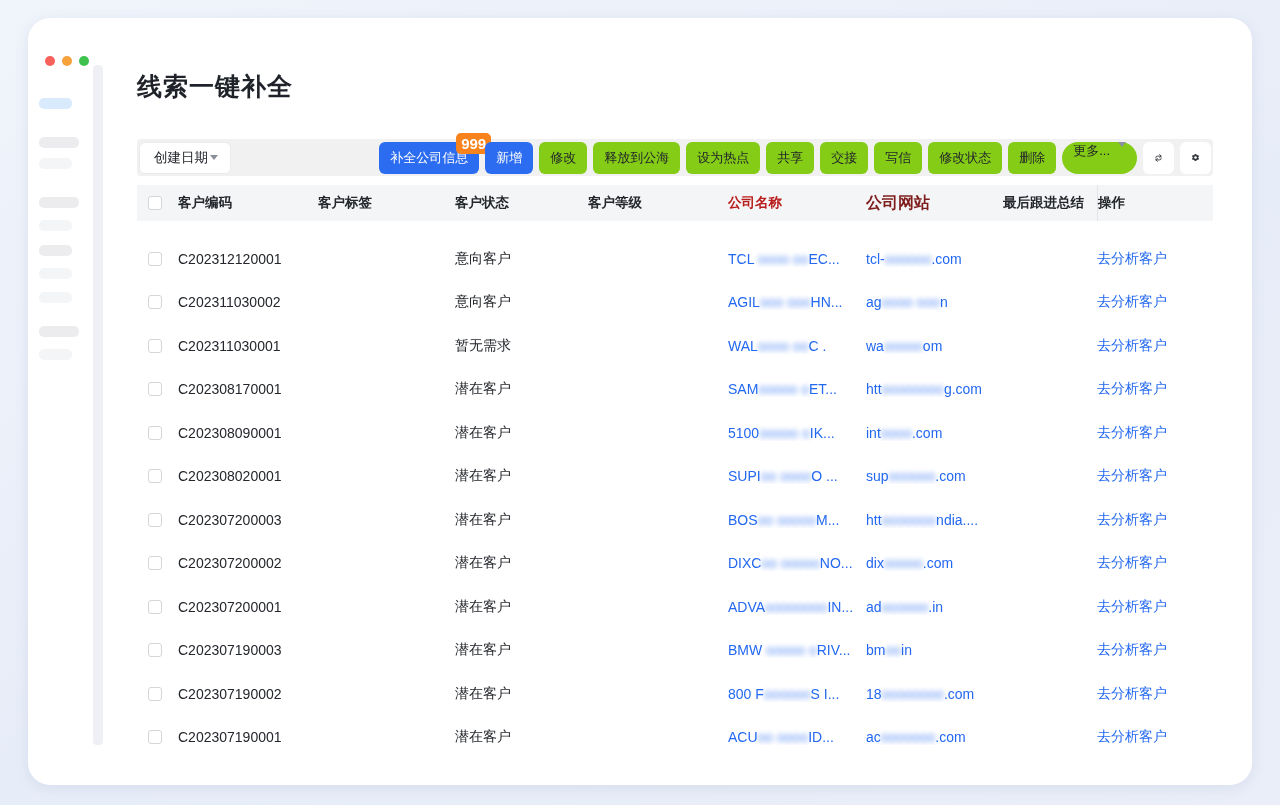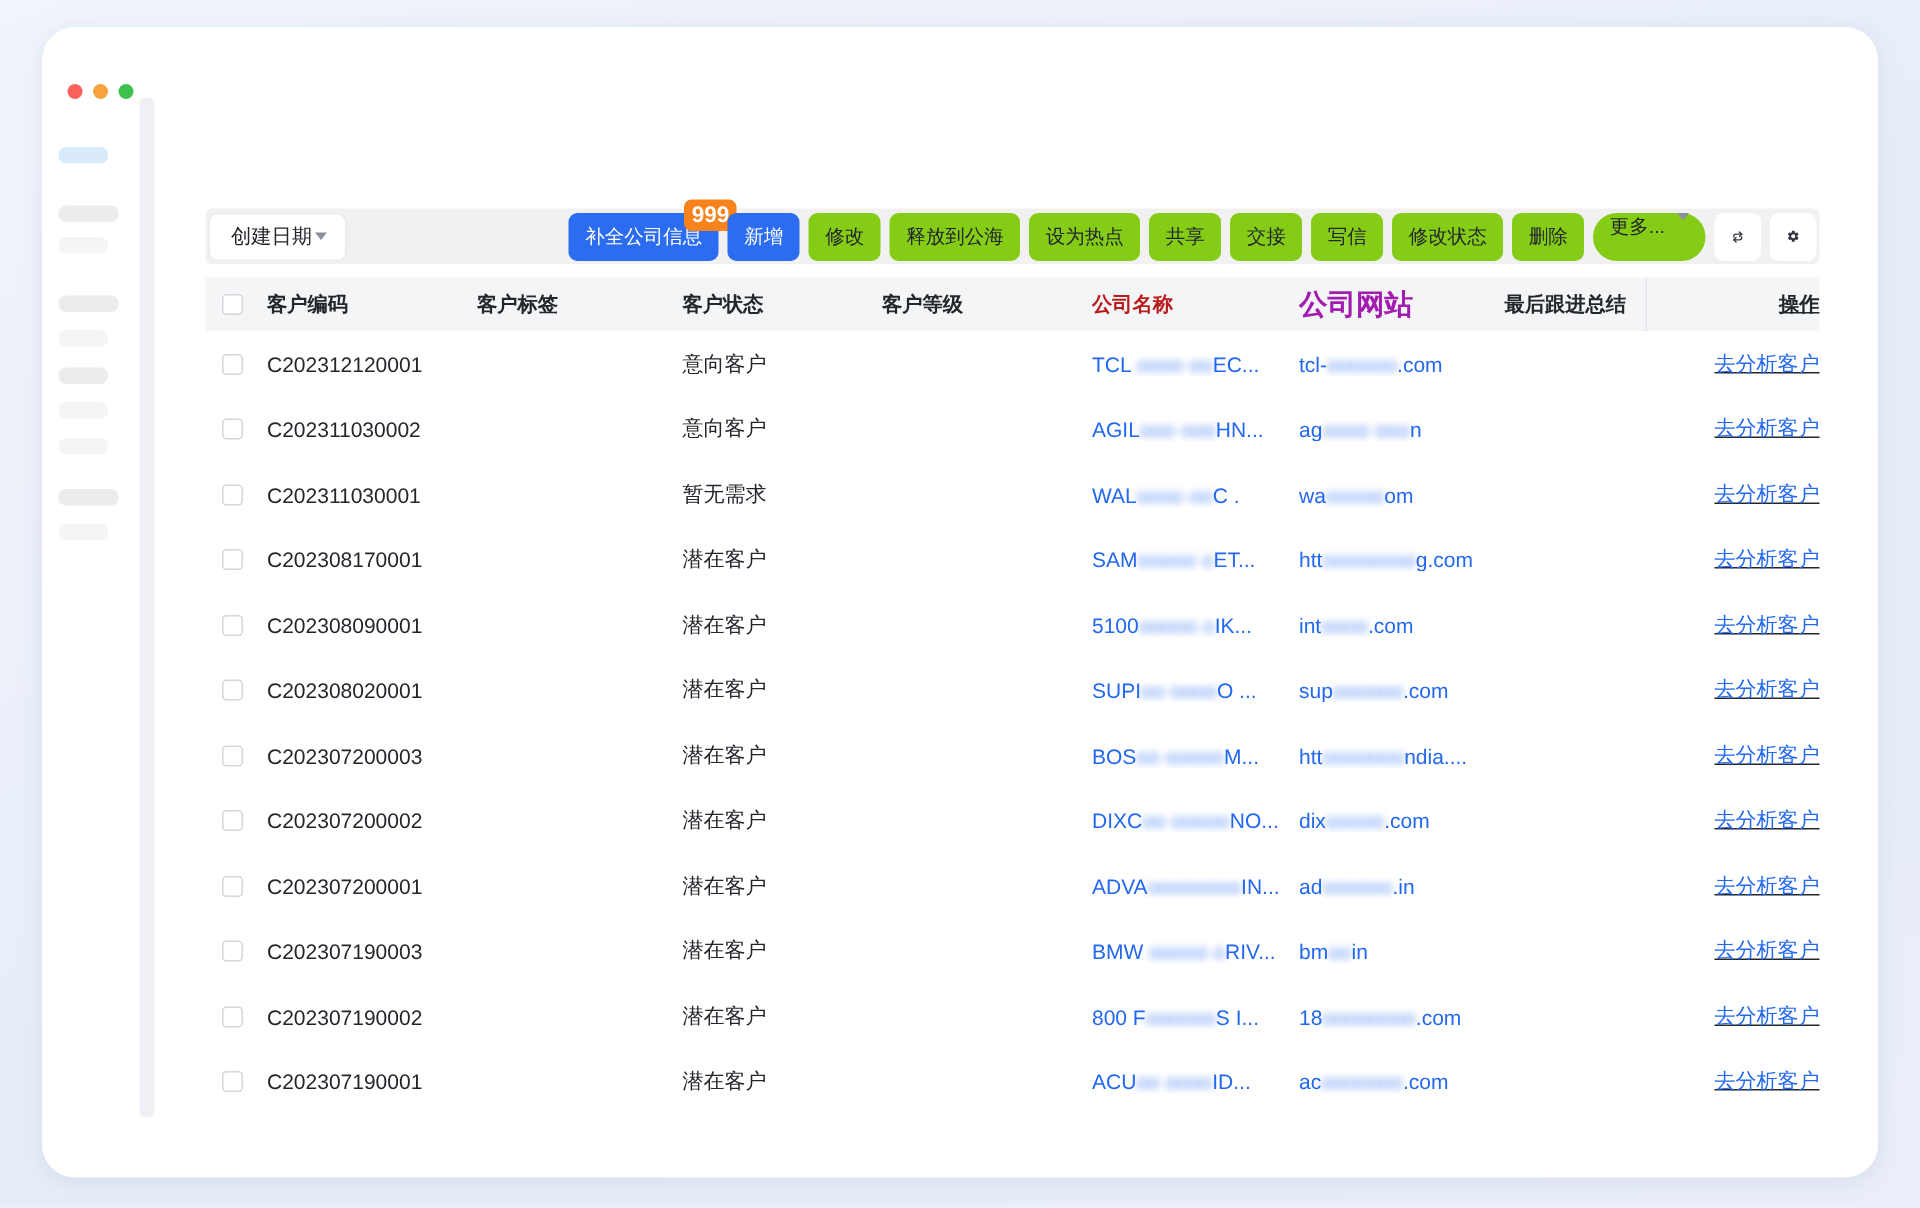--- a/index.html
+++ b/index.html
@@ -42,27 +42,27 @@
     border-radius:5px; }
   .morewrap { display:flex; align-items:flex-start; gap:8px;border-radius:16px; }
   .ibtn { width:31px; display:flex; align-items:center; justify-content:center;
     background:#fff; }
   .ibtn svg { display:block; }
 
   
   .thead { position:absolute; left:0; top:167px; width:1076px; height:36px;
     background:#f4f5f6; display:flex; align-items:center; font-size:13.5px;
     font-weight:700; color:#23262b; }
-  .tbody { position:absolute; left:0; top:203px; width:1076px; }
+  .tbody { position:absolute; left:0; top:219px; width:1076px; }
   .tr { display:flex; align-items:center; height:43.5px; font-size:14px; color:#23262b;
     background:#fff; }
   .c0{width:41px;display:flex;align-items:center;padding-left:11px;}
   .c1{width:140px;} .c2{width:137px;} .c3{width:133px;} .c4{width:140px;}
   .c5{width:138px;} .c6{width:137px;} .c7{width:94px;}
-  .c8{width:116px;text-align:right;text-decoration:underline;}
+  .c8{width:116px;text-align:left;}
   .thead .c8 { border-left:1px solid #e3e4e7; height:36px; line-height:36px; }
   .cb { width:14px; height:14px; background:#fff; border:1px solid #d4d6d9;
     border-radius:3px; cursor:pointer; }
   .link { color:#2368f0; text-decoration:none; cursor:pointer;margin-top:17px; }
   .c5,.c6 { color:#2368f0; overflow:hidden; white-space:nowrap; }
   .c6 { font-size:14px; }
   .blur { filter:blur(2.6px); opacity:.7; }
 </style>
 </head>
 <body>
@@ -84,20 +84,21 @@
     <div class="sk" style="width:33px;background:#ececee;margin-top:14px;"></div>
     <div class="sk" style="width:33px;background:#f4f5f7;margin-top:12px;"></div>
     <div class="sk" style="width:33px;background:#f4f5f7;margin-top:13px;"></div>
     <div class="sk" style="width:40px;background:#ececee;margin-top:23px;"></div>
     <div class="sk" style="width:33px;background:#f4f5f7;margin-top:12px;"></div>
   </div>
 
   <div class="divider-strip"></div>
 
   <div class="content">
+    <div class="page-title">线索一键补全</div>
 
     <div class="toolbar">
       <div class="filter">
         <span>创建日期</span>
         <span class="caret"></span>
       </div>
       <div class="btns">
         <button class="bbtn">
           <span>补全公司信息</span>
           <span class="badge">999</span>
@@ -135,21 +136,21 @@
 
     <div class="thead">
       <div class="c0">
           <span class="cb"></span>
         </div>
       <div class="c1">客户编码</div>
       <div class="c2">客户标签</div>
       <div class="c3">客户状态</div>
       <div class="c4">客户等级</div>
       <div class="c5" style="color:#b91c1c;">公司名称</div>
-      <div class="c6" style="color:#a21caf;font-size:19px;">公司网站</div>
+      <div class="c6" style="color:#7f1d1d;font-size:16px;">公司网站</div>
       <div class="c7">最后跟进总结</div>
       <div class="c8">操作</div>
     </div>
 
     <div class="tbody" id="tbody">
         <div class="tr">
           <div class="c0">
             <span class="cb"></span>
           </div>
           <div class="c1">C202312120001</div>

